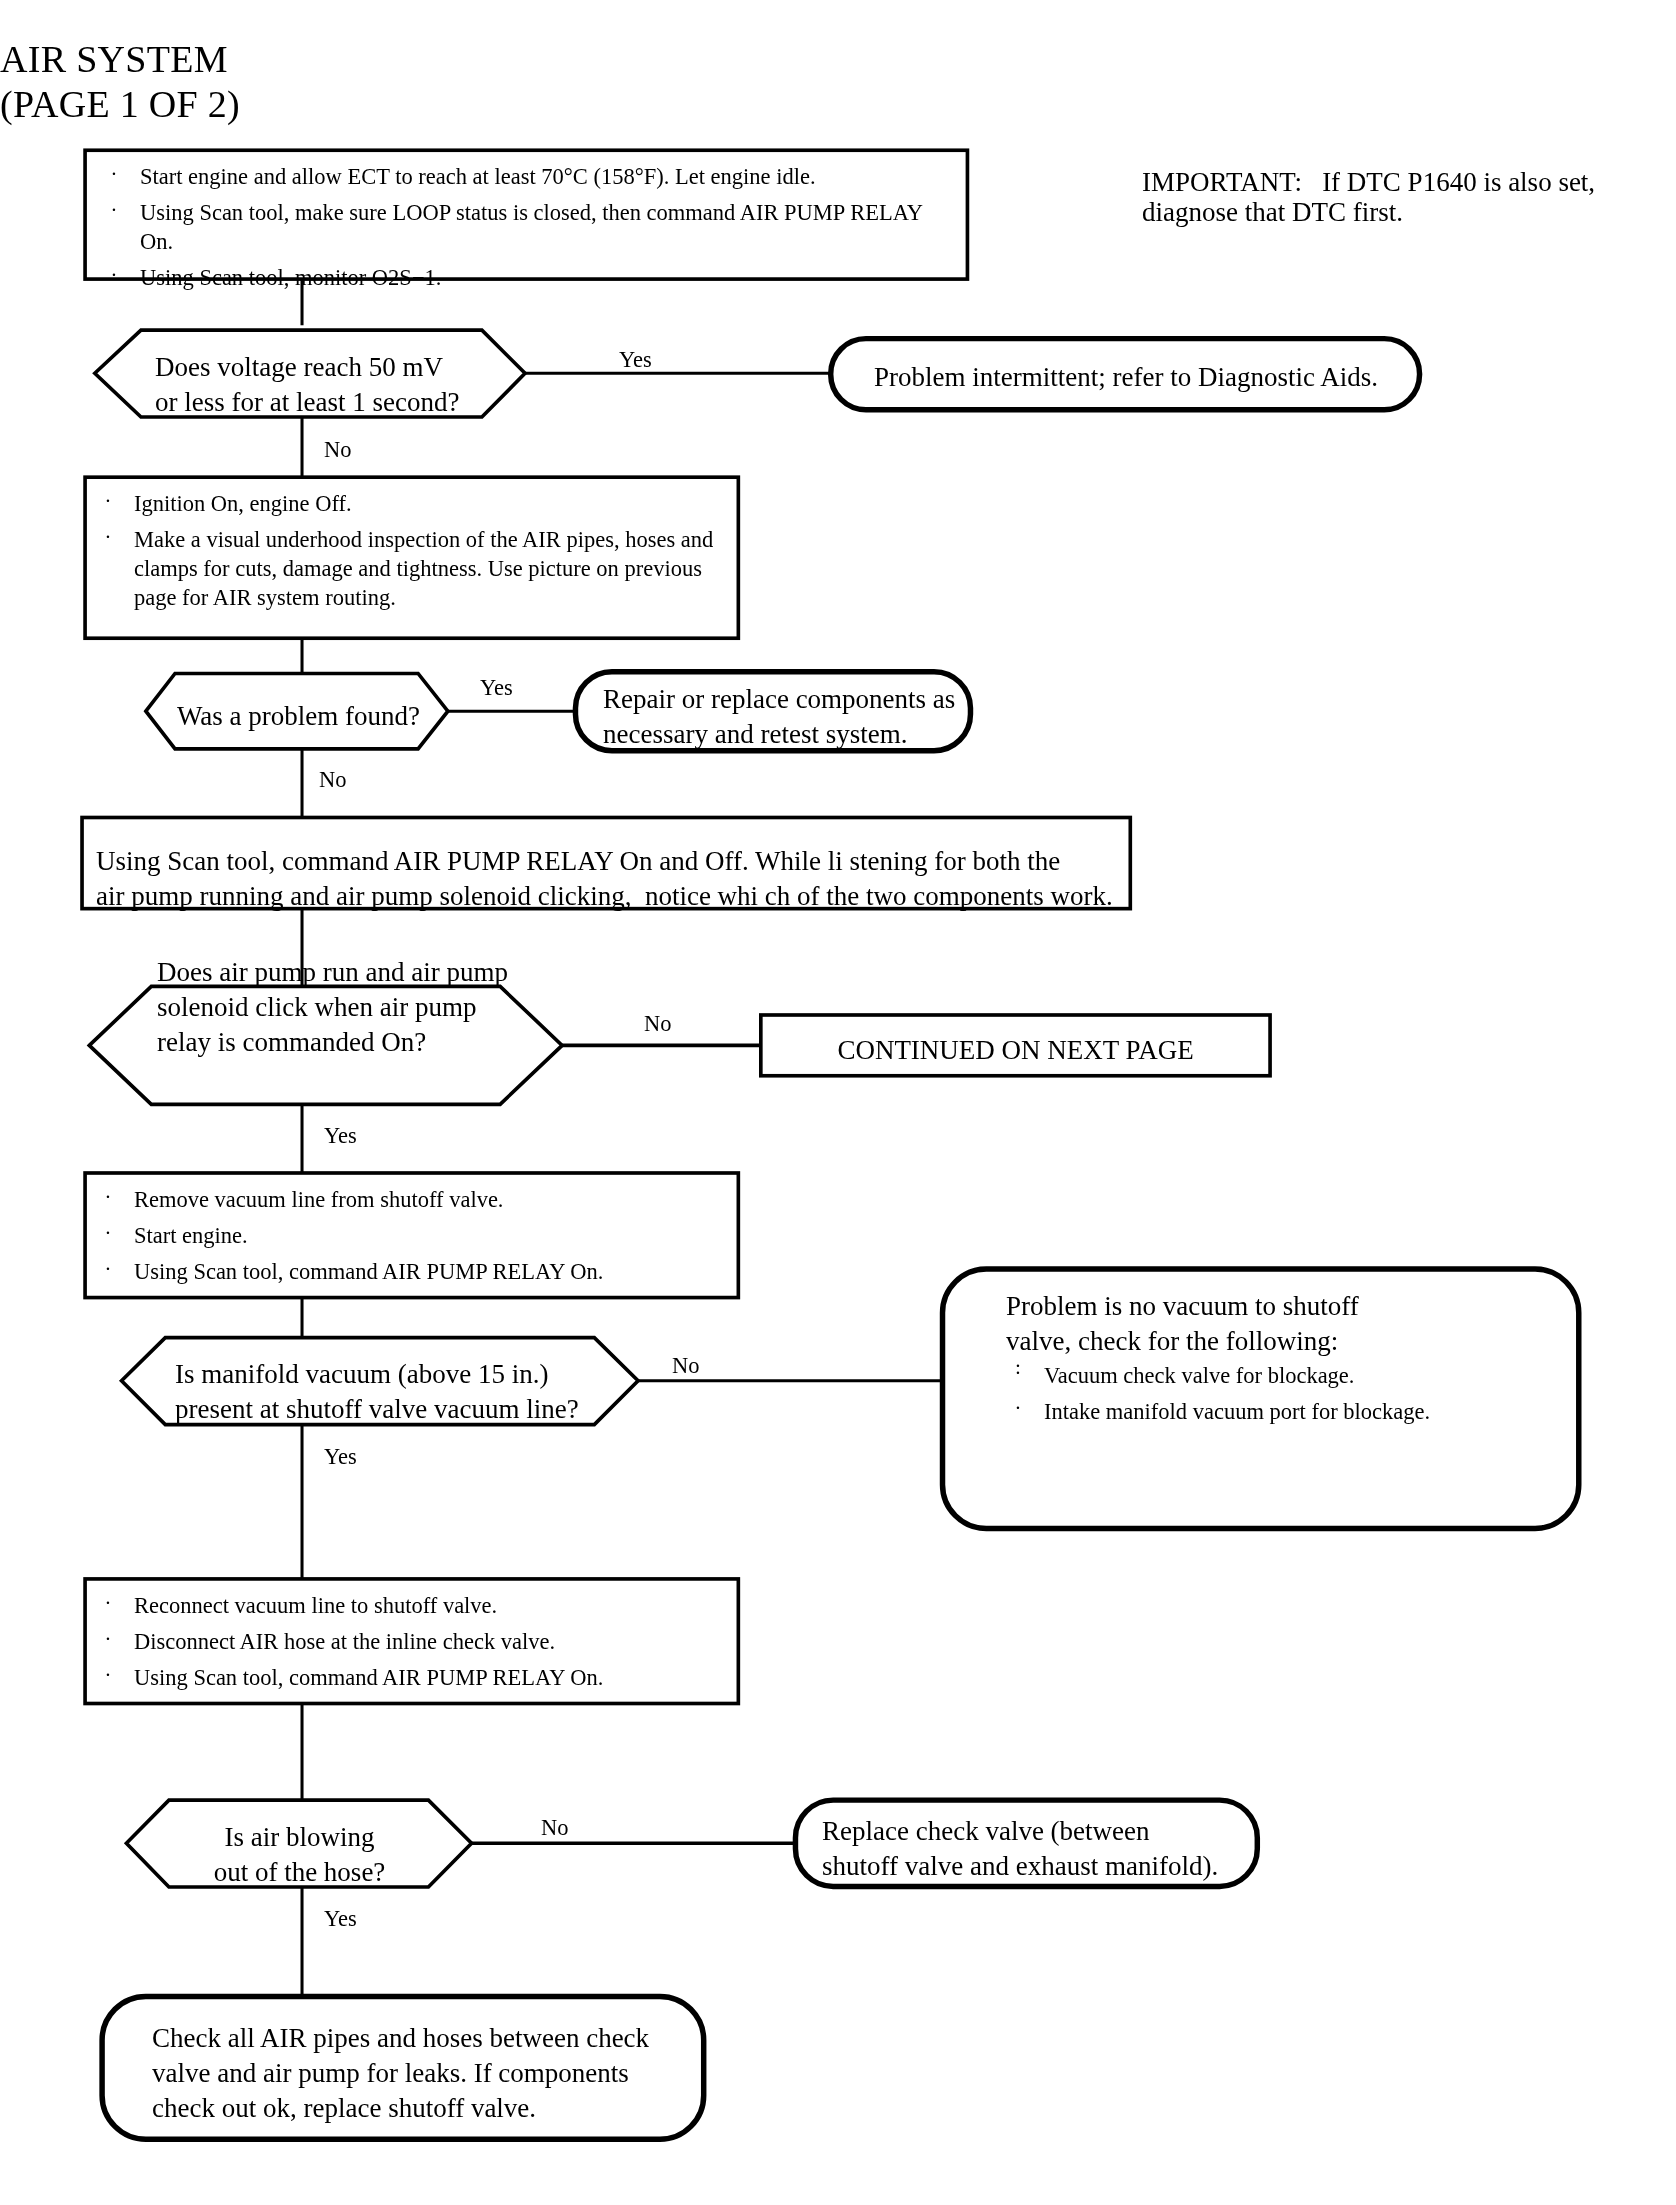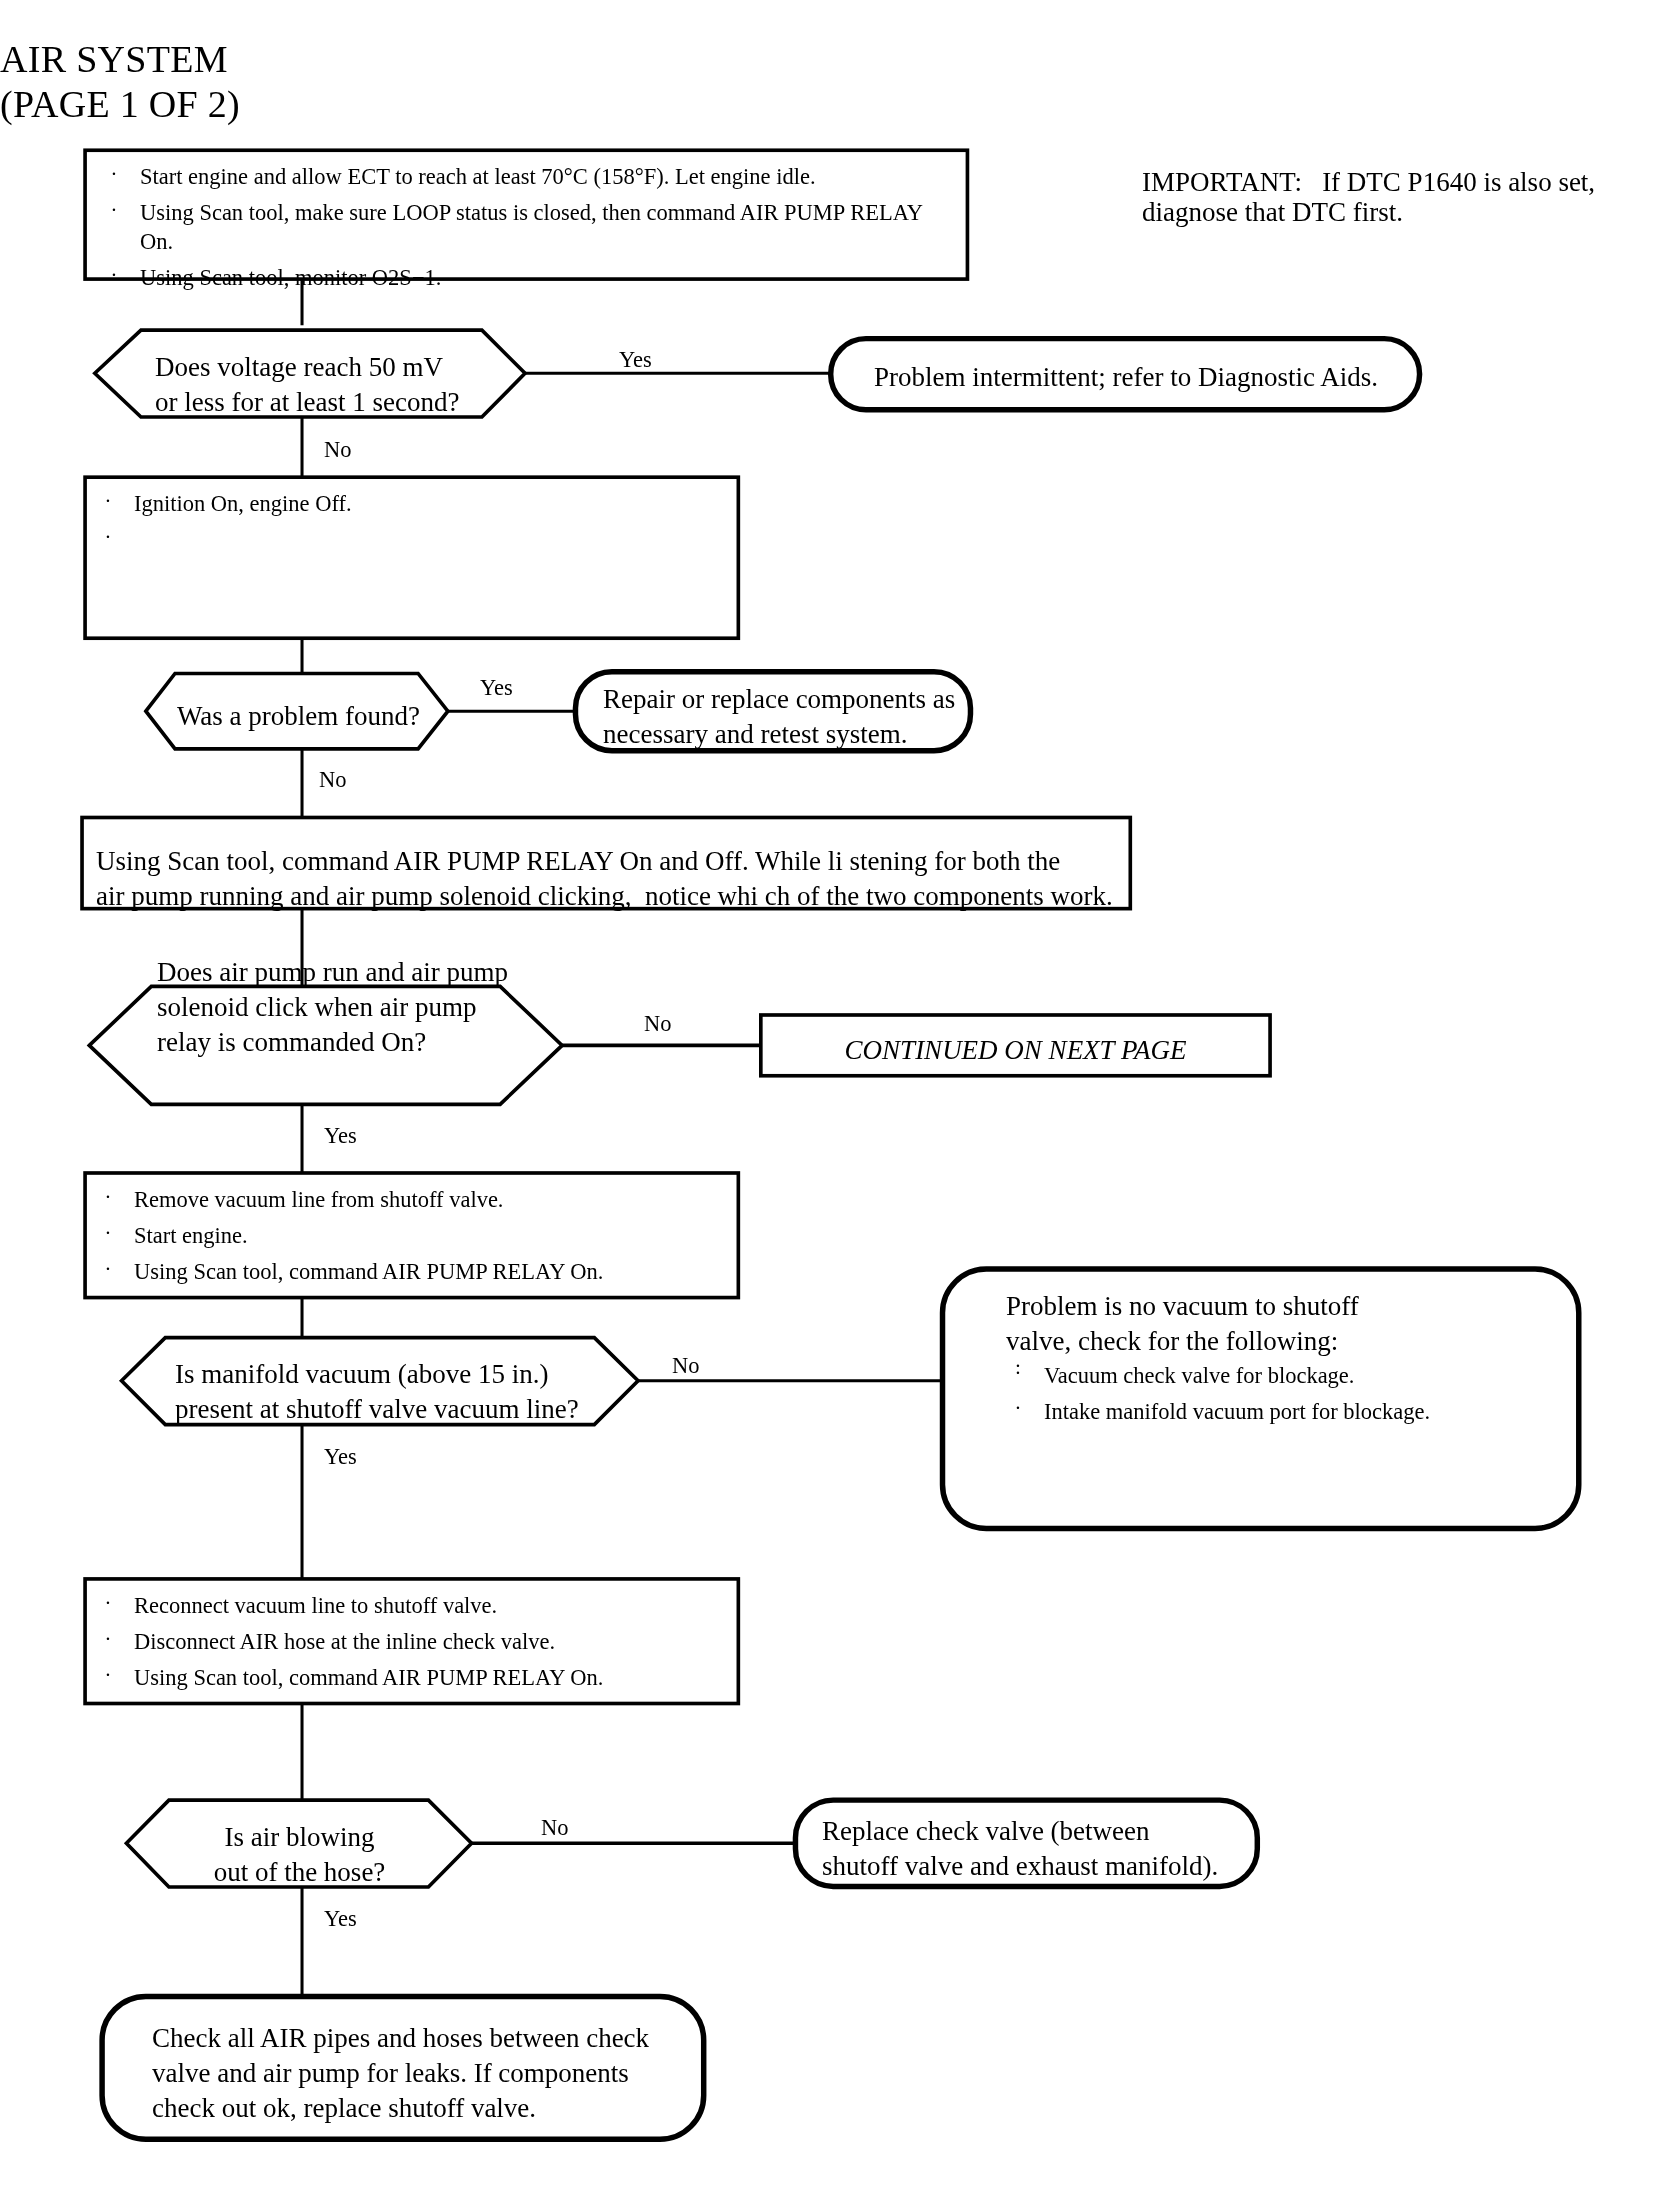--- a/index.html
+++ b/index.html
@@ -138,40 +138,42 @@
 
   <div class="tx body" style="left:155px;top:350px;width:340px;">Does voltage reach 50 mV
 or less for at least 1 second?</div>
   <div class="tx label" style="left:619px;top:345px;">Yes</div>
   <div class="tx label" style="left:324px;top:435px;">No</div>
 
   <div class="tx body center" style="left:851px;top:360px;width:550px;">Problem intermittent; refer to Diagnostic Aids.</div>
 
   <div class="bullets" style="left:96px;top:489px;width:632px;">
     <div class="li"><span class="dot">·</span><span>Ignition On, engine Off.</span></div>
-    <div class="li"><span class="dot">·</span></div>
+    <div class="li"><span class="dot">·</span><span>Make a visual underhood inspection of the AIR pipes,
+hoses and clamps for cuts, damage and tightness. Use
+picture on previous page for AIR system routing.</span></div>
   </div>
 
   <div class="tx body" style="left:177px;top:699px;width:267px;">Was a problem found?</div>
   <div class="tx label" style="left:480px;top:673px;">Yes</div>
   <div class="tx label" style="left:319px;top:765px;">No</div>
 
   <div class="tx body" style="left:603px;top:682px;width:365px;">Repair or replace components as
 necessary and retest system.</div>
 
   <div class="tx body" style="left:96px;top:832px;width:1027px;margin-top:12px;">Using Scan tool, command AIR PUMP RELAY On and Off. While li stening for both the
 air pump running and air pump solenoid clicking,  notice whi ch of the two components work.</div>
 
   <div class="tx body" style="left:157px;top:955px;width:389px;">Does air pump run and air pump
 solenoid click when air pump
 relay is commanded On?</div>
   <div class="tx label" style="left:644px;top:1009px;">No</div>
   <div class="tx label" style="left:324px;top:1121px;">Yes</div>
 
-  <div class="tx body center" style="left:761px;top:1033px;width:509px;font-style:italic;">CONTINUED ON NEXT PAGE</div>
+  <div class="tx body center" style="left:761px;top:1033px;width:509px;">CONTINUED ON NEXT PAGE</div>
 
   <div class="bullets" style="left:96px;top:1185px;width:632px;">
     <div class="li"><span class="dot">·</span><span>Remove vacuum line from shutoff valve.</span></div>
     <div class="li"><span class="dot">·</span><span>Start engine.</span></div>
     <div class="li"><span class="dot">·</span><span>Using Scan tool, command AIR PUMP RELAY On.</span></div>
   </div>
 
   <div class="tx body" style="left:175px;top:1357px;width:450px;">Is manifold vacuum (above 15 in.)
 present at shutoff valve vacuum line?</div>
   <div class="tx label" style="left:672px;top:1351px;">No</div>

